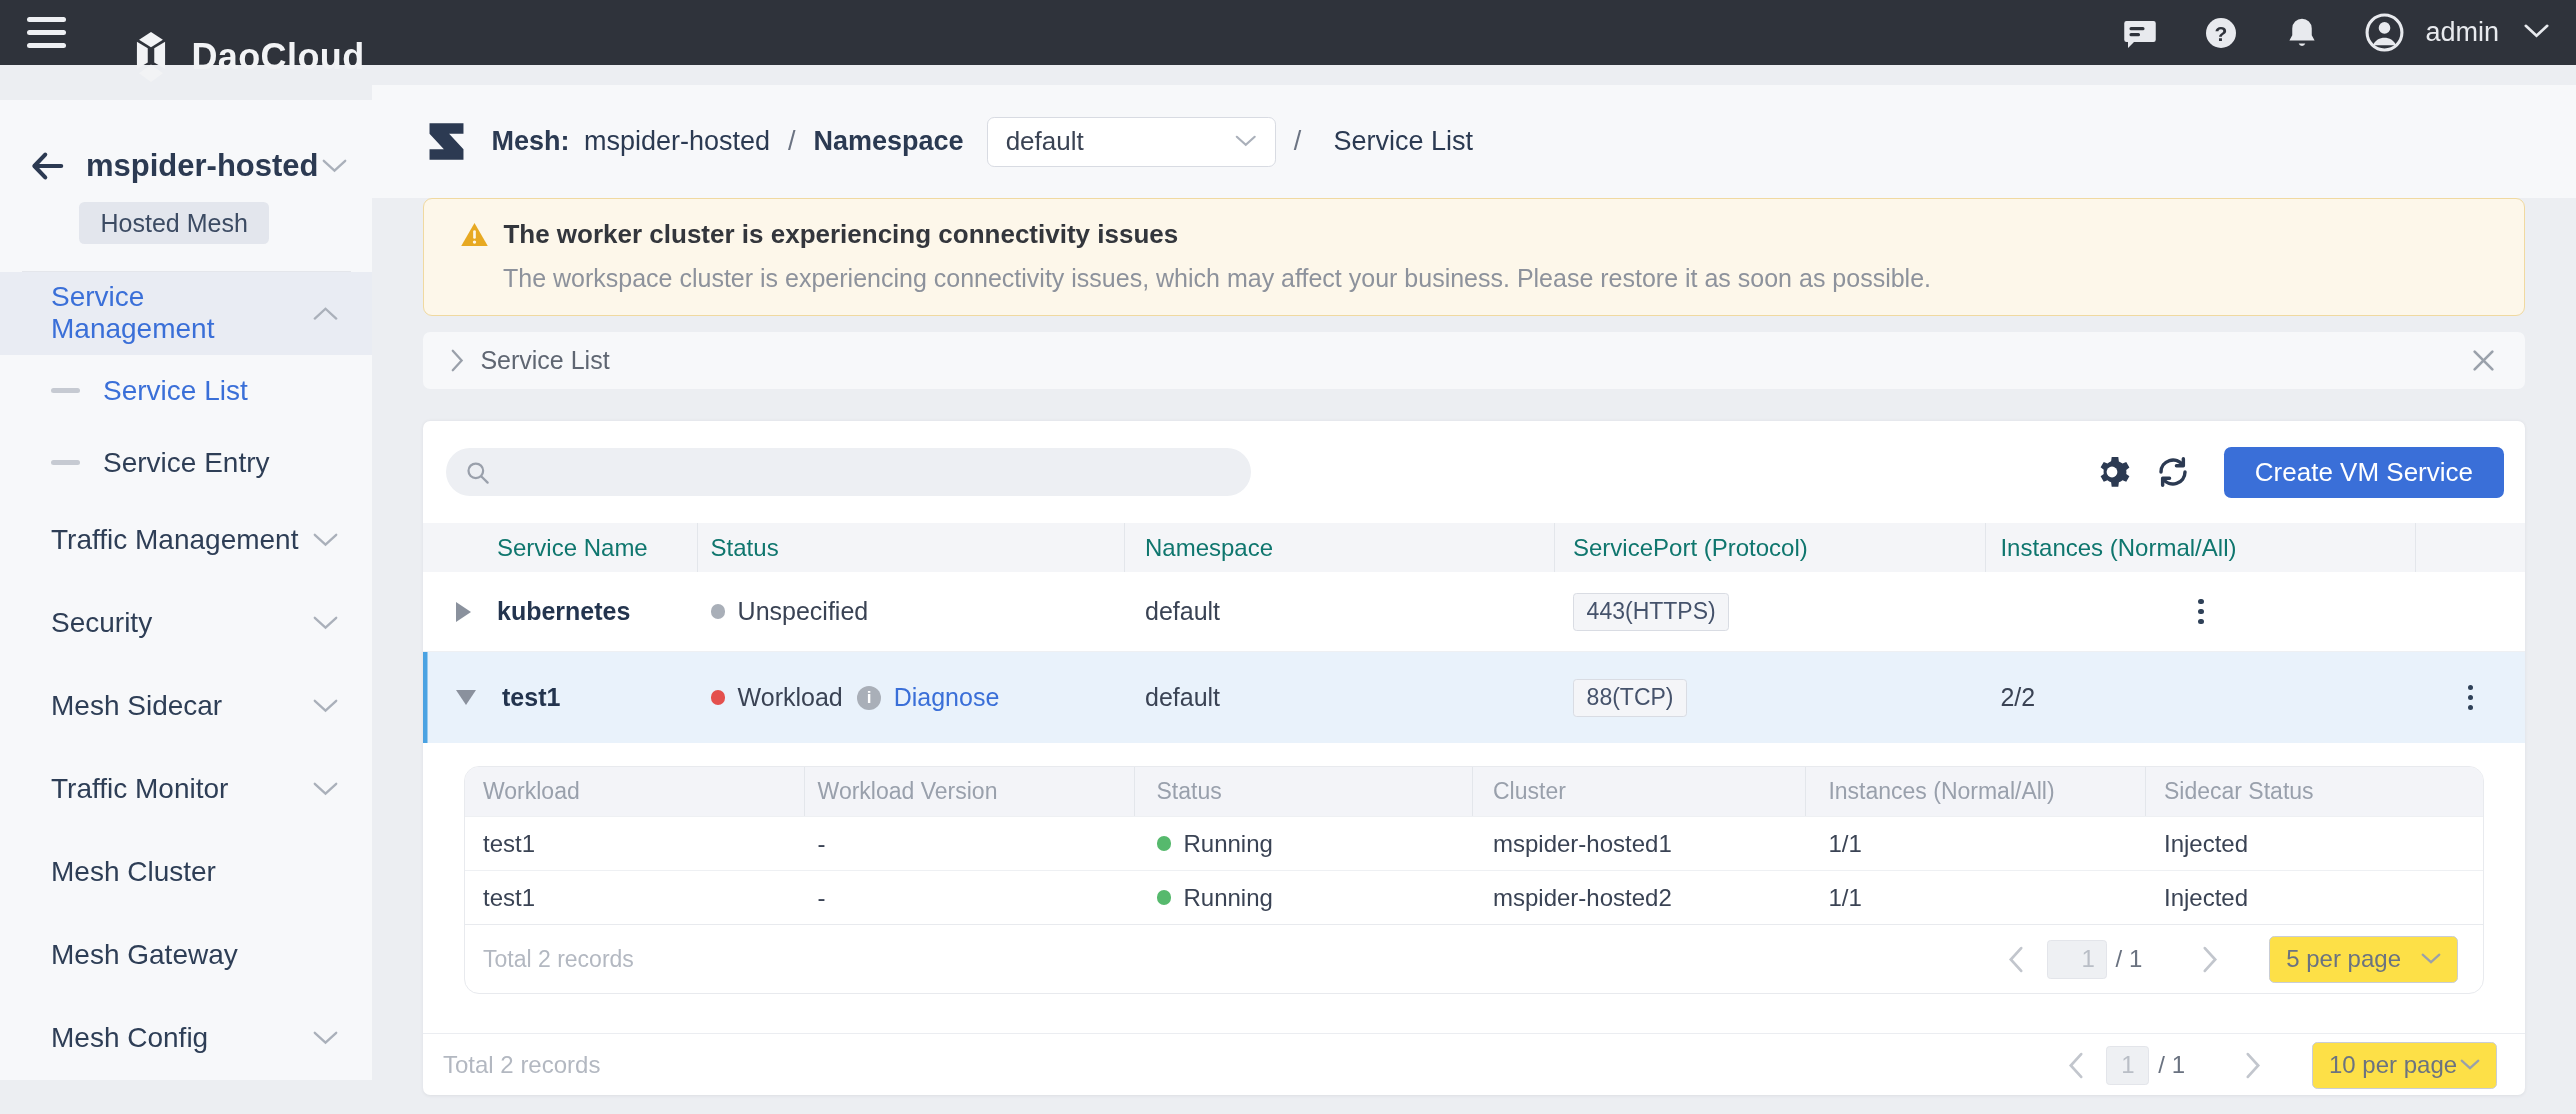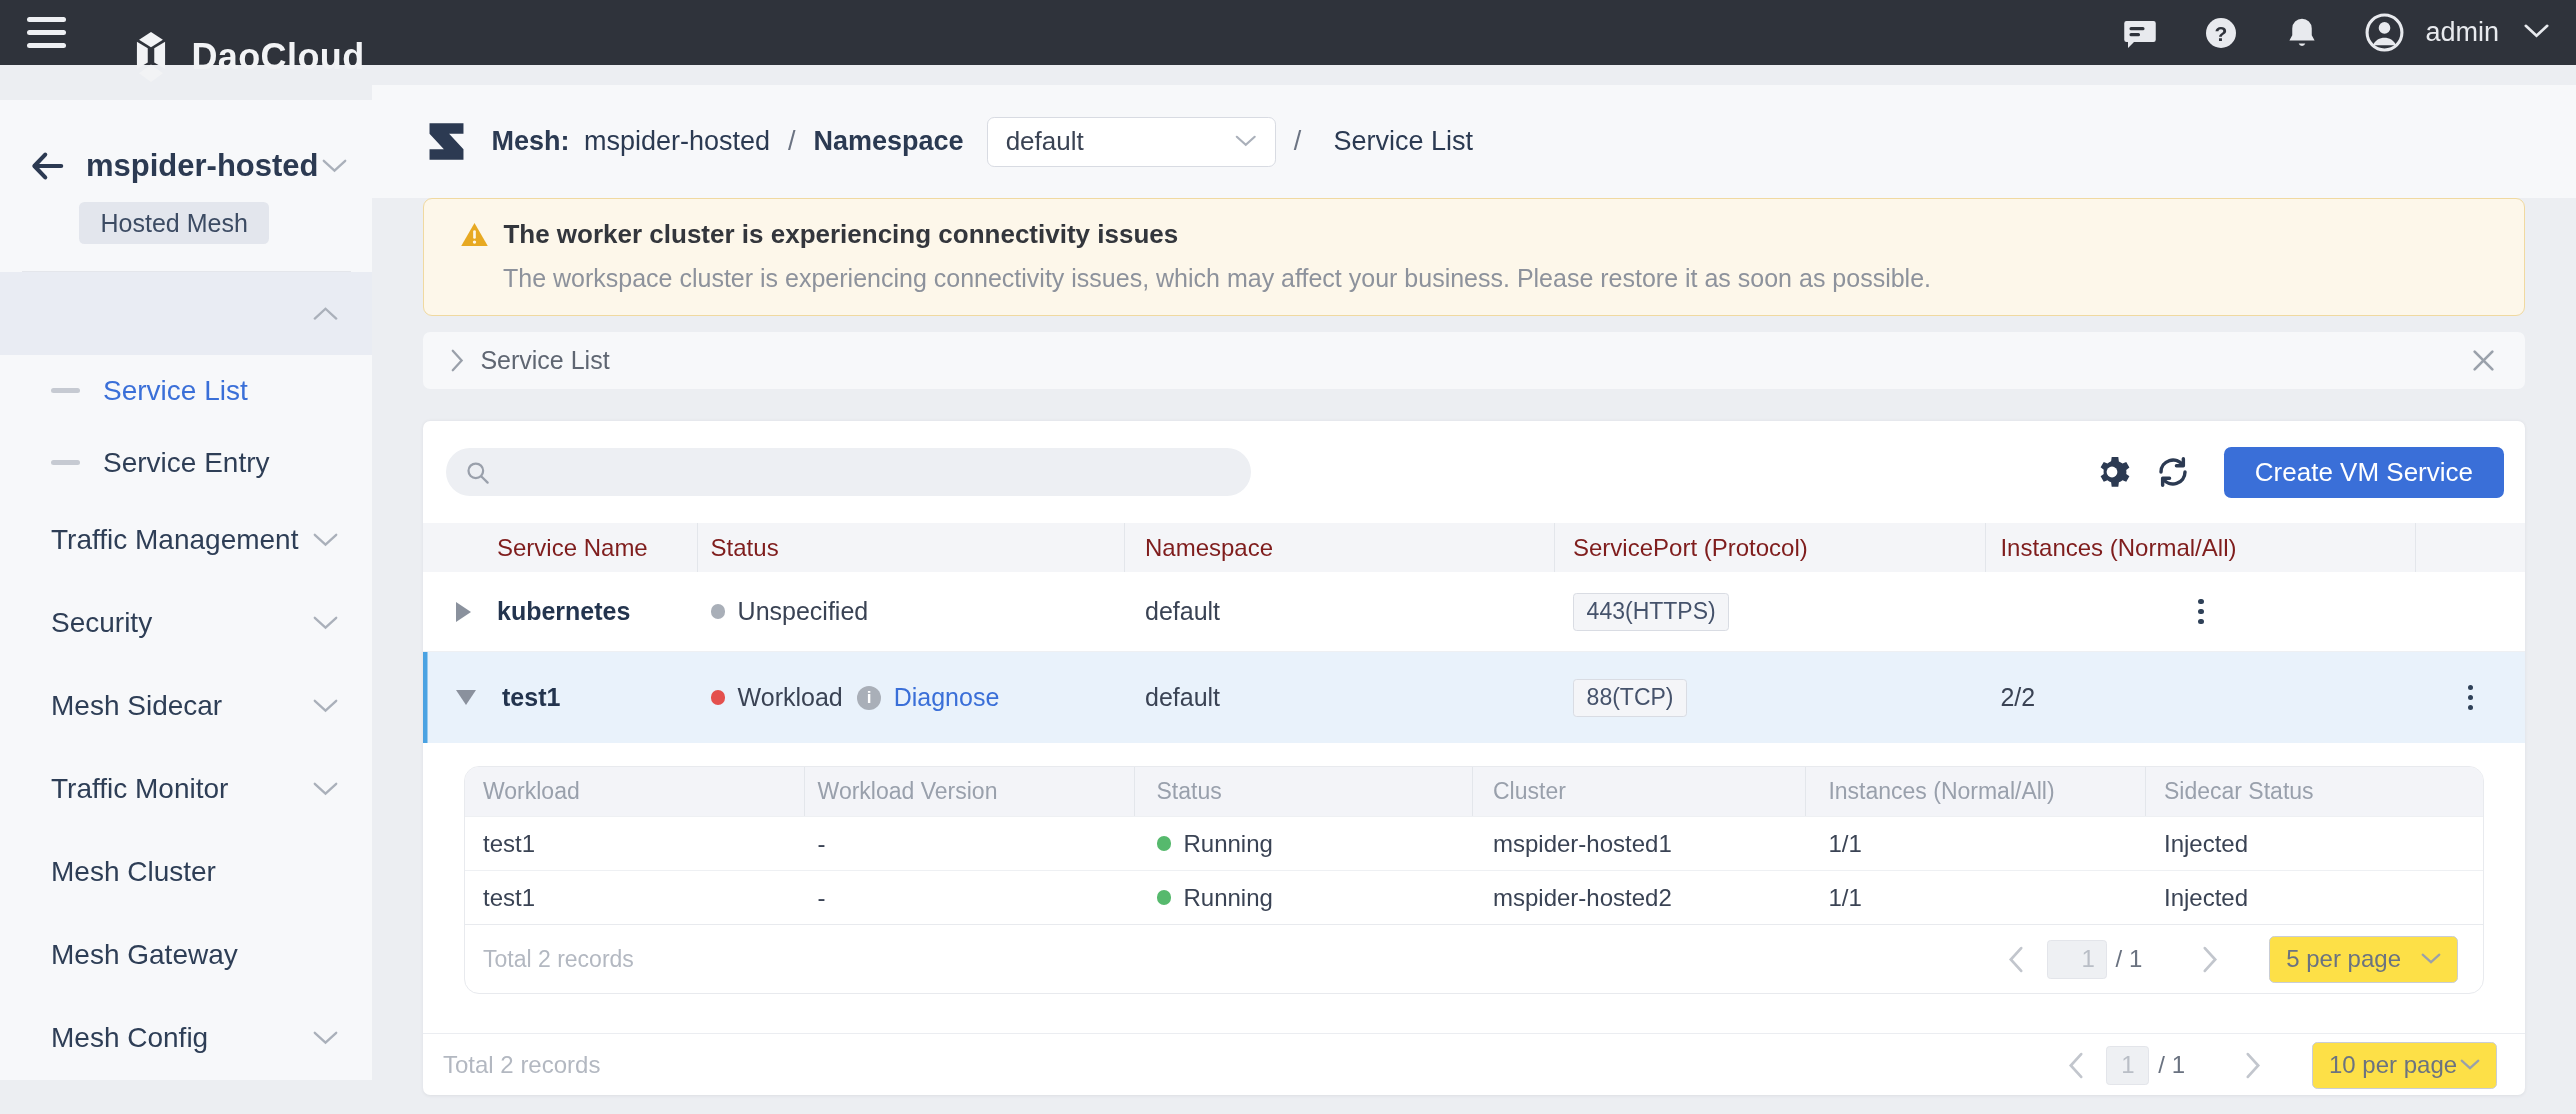--- a/index.html
+++ b/index.html
@@ -78,21 +78,21 @@
   .search svg { width:27px; height:27px; flex:none; }
   .search input { flex:1; border:0; outline:0; background:transparent; font-size:25px; margin-left:12.6px; color:#3a4354; font-family:inherit; }
   .tool-spacer { flex:1; }
   .icon-btn { width:39px; height:39px; display:flex; align-items:center; justify-content:center; cursor:pointer; }
   .icon-btn svg { width:36px; height:36px; }
   .icon-btn + .icon-btn { margin-left:21.5px; }
   .create-btn { margin-left:32px; height:51px; padding:0 30.5px; background:#3a6fd8; border:0; border-radius:7.2px; color:#fff; font-size:26px; font-family:inherit; cursor:pointer; }
 
   
   .thead, .trow { display:grid; grid-template-columns:275px 427px 430px 431px 430px 1fr; }
-  .thead { height:49px; background:#f4f5f8; font-size:24px; color:#7f1d1d; }
+  .thead { height:49px; background:#f4f5f8; font-size:24px; color:#0f766e; }
   .thead > div { display:flex; align-items:center; border-right:0.9px solid #e3e6eb; }
   .thead > div:last-child { border-right:0; }
   .th-name { padding-left:74px; } .th-status { padding-left:12.6px; } .th-ns { padding-left:20px; }
   .th-port { padding-left:18px; } .th-inst { padding-left:14.4px; }
   .trow { border-top:0.9px solid #eef0f3; font-size:25px; color:#3a4354; }
   .trow > div { display:flex; align-items:center; }
   .trow.row-normal { height:79px; border-top:0; }
   .trow.row-alert { height:92px; background:#e9f2fb; box-shadow:inset 4.5px 0 0 #4aa2e2; }
   .cell-name { padding-left:33px; }
   .tri-right { width:0; height:0; border-left:15.3px solid #8a919d; border-top:10px solid transparent; border-bottom:10px solid transparent; cursor:pointer; flex:none; }
@@ -212,20 +212,21 @@
               <polyline points="2,2 14,13 26,2"></polyline>
             </svg>
         </span>
       </div>
       <div class="badge-row">
         <span class="badge">Hosted Mesh</span>
       </div>
       <div class="sidebar-divider"></div>
       <nav class="nav">
         <div class="nav-item active">
+          <span>Service Management</span>
           <span class="nav-chevron">
             <svg viewBox="0 0 28 16" fill="none" stroke="#aab0ba" stroke-width="2.6" stroke-linecap="round">
                 <polyline points="2,14 14,3 26,14"></polyline>
               </svg>
           </span>
         </div>
         <div class="nav-sub active">
           <span class="dash"></span>
           <span>Service List</span>
         </div>

